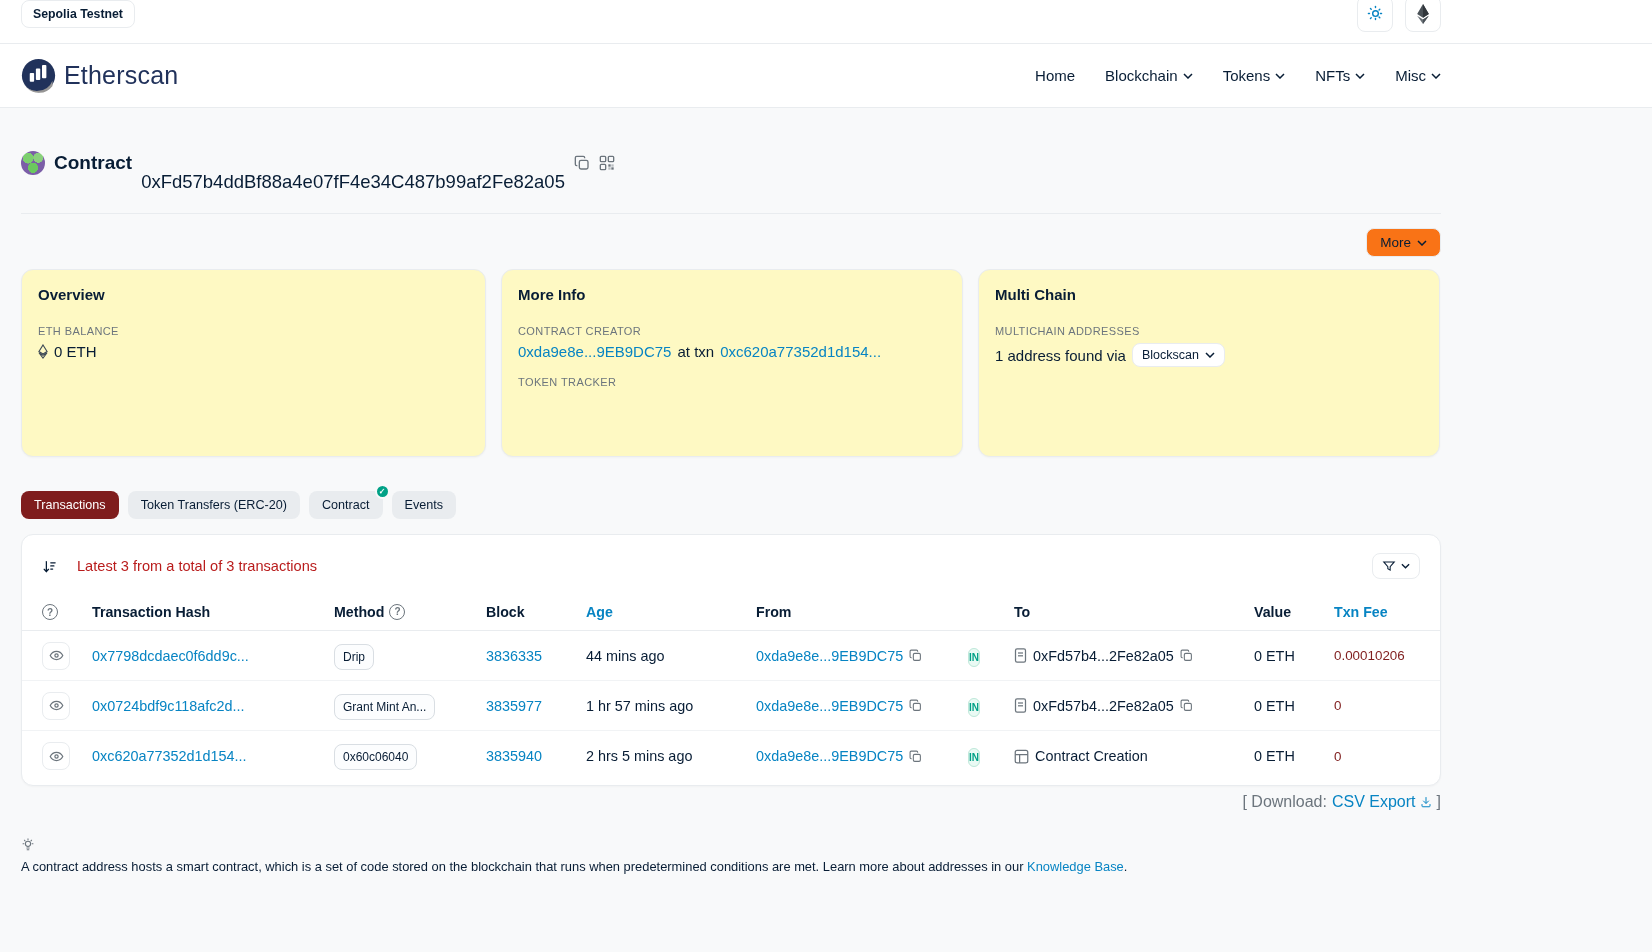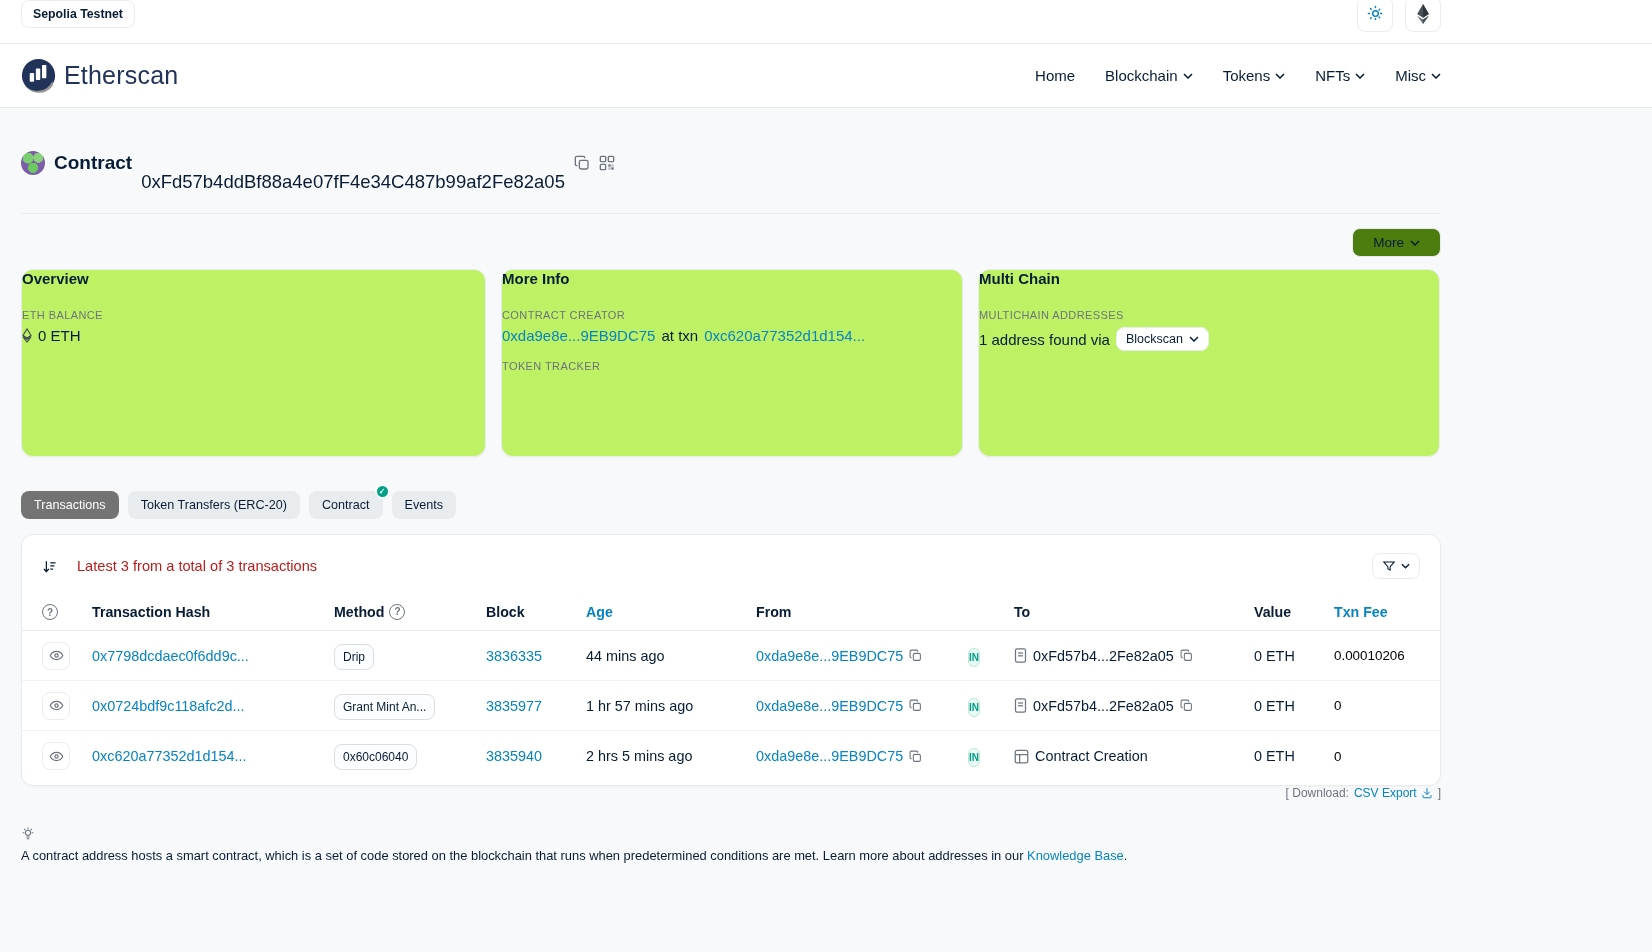--- a/index.html
+++ b/index.html
@@ -33,59 +33,59 @@
       radial-gradient(circle at 30% 30%, #7ccf6e 0 22%, transparent 23%),
       radial-gradient(circle at 72% 28%, #8ad17c 0 20%, transparent 21%),
       radial-gradient(circle at 50% 70%, #6bc95e 0 24%, transparent 25%),
       #7b5ea7; }
   .title-type { font-size:19px; font-weight:700; }
   .title-addr { font-size:18.5px; font-weight:400; color:#081d35;margin-top:39px; }
   .mini-icon { color:#6c757d; cursor:pointer; display:flex; align-items:center; }
   .divider { border:none; border-top:1px solid #e9ecef; margin:20px 0 14px; }
 
   .more-row { display:flex; justify-content:flex-end; margin-bottom:12px; }
-  .btn-light { background:#4d7c0f; border:1px solid #e9ecef; border-radius:8px; padding:6px 20px; font-size:13.5px; color:#081d35; display:flex; align-items:center; gap:6px; cursor:pointer; font-family:inherit; }
+  .btn-light { background:#f97316; border:1px solid #e9ecef; border-radius:8px; padding:6px 13px; font-size:13.5px; color:#081d35; display:flex; align-items:center; gap:6px; cursor:pointer; font-family:inherit; }
 
   
   .cards { display:grid; grid-template-columns:465px 462px 462px; gap:15px; }
-  .card { background:#bef264; border:1px solid #e9ecef; border-radius:12px; box-shadow:0 1px 2px rgba(0,0,0,.03); height:188px; }
+  .card { background:#fef9c3; border:1px solid #e9ecef; border-radius:12px; box-shadow:0 1px 2px rgba(0,0,0,.03); padding:16px; height:188px; }
   .card h2 { font-size:15px; font-weight:700; margin-bottom:22px; }
   .sec-label { font-size:11px; letter-spacing:.4px; color:#6c757d; margin-bottom:6px; }
   .val-row { display:flex; align-items:center; gap:6px; font-size:15px; }
   .mb16 { margin-bottom:16px; }
   .token-circle { width:20px; height:20px; border-radius:50%; background:#b9c1c9; display:flex; align-items:center; justify-content:center; }
   .select-btn { background:#fff; border:1px solid #e9ecef; border-radius:8px; padding:4px 9px; font-size:12.5px; color:#081d35; display:inline-flex; align-items:center; gap:6px; cursor:pointer; font-family:inherit; }
 
   
   .tabs { display:flex; gap:9px; margin-top:34px; }
   .tab { border:none; border-radius:8px; padding:7px 13px; font-size:12.6px; font-weight:500; background:#e9ecef; color:#081d35; cursor:pointer; font-family:inherit; position:relative; }
-  .tab.active { background:#737373; color:#fff; }
+  .tab.active { background:#7f1d1d; color:#fff; }
   .tab .check { position:absolute; top:-7px; right:-7px; width:15px; height:15px; background:#00a186; border:2px solid #f8f9fa; border-radius:50%; color:#fff; font-size:8px; display:flex; align-items:center; justify-content:center; font-weight:700; }
 
   
   .table-card { background:#fff; border:1px solid #e9ecef; border-radius:12px; margin-top:15px; box-shadow:0 1px 2px rgba(0,0,0,.03); padding-bottom:4px; }
   .table-top { display:flex; align-items:center; justify-content:space-between; padding:18px 20px 14px; }
   .summary { display:flex; align-items:center; gap:20px; font-size:14.6px; color:#b91c1c; }
   .filter-btn { background:#fff; border:1px solid #e9ecef; border-radius:8px; padding:5px 9px; display:flex; align-items:center; gap:5px; cursor:pointer; }
 
   .grid-row { display:grid; grid-template-columns:50px 242px 152px 100px 170px 212px 46px 240px 80px 1fr; align-items:center; padding:0 20px; }
   .thead { height:38px; border-bottom:1px solid #e9ecef; font-weight:700; font-size:14.2px; }
   .trow { height:50px; border-bottom:1px solid #f1f3f5; font-size:14.4px; }
   .trow:last-of-type { border-bottom:none; }
   .q-circle { width:16px; height:16px; border:1px solid #6c757d; border-radius:50%; color:#6c757d; font-size:10px; display:inline-flex; align-items:center; justify-content:center; font-weight:700; }
   .th-flex { display:flex; align-items:center; gap:5px; }
   .eye-btn { width:28px; height:28px; border:1px solid #e9ecef; border-radius:8px; background:#fff; display:flex; align-items:center; justify-content:center; cursor:pointer; }
   .method-badge { width:98px; border:1px solid #d9dee3; background:#fcfdfe; border-radius:8px; padding:5px 8px; font-size:12px; color:#081d35; text-align:center; white-space:nowrap; overflow:hidden; text-overflow:ellipsis; cursor:default; }
   .cell-flex { display:flex; align-items:center; gap:6px; min-width:0; }
   .dir-badge { width:34px; padding:3px 0; text-align:center; font-size:10px; font-weight:700; color:#00a186; background:#eafaf4; border:1px solid #bfe8da; border-radius:6px; }
-  .fee { color:#000000; font-size:13.4px; }
+  .fee { color:#7f1d1d; font-size:13.4px; }
   .copy-ic { color:#6c757d; cursor:pointer; display:flex; }
   .truncate { white-space:nowrap; overflow:hidden; text-overflow:ellipsis; }
 
-  .download-row { display:flex; justify-content:flex-end; align-items:center; gap:5px; margin-top:0; font-size:12px; color:#6c757d; }
+  .download-row { display:flex; justify-content:flex-end; align-items:center; gap:5px; margin-top:7px; font-size:16px; color:#6c757d; }
   .download-row .link { display:inline-flex; align-items:center; gap:4px; font-weight:500; }
 
   .foot-note { display:flex; align-items:flex-start; gap:7px; margin-top:26px; font-size:12.9px; color:#081d35; padding-bottom:60px;flex-direction:column; }
 </style>
 </head>
 <body>
 
 <div class="topbar">
   <button class="net-badge">Sepolia Testnet</button>
   <div class="search-wrap">

